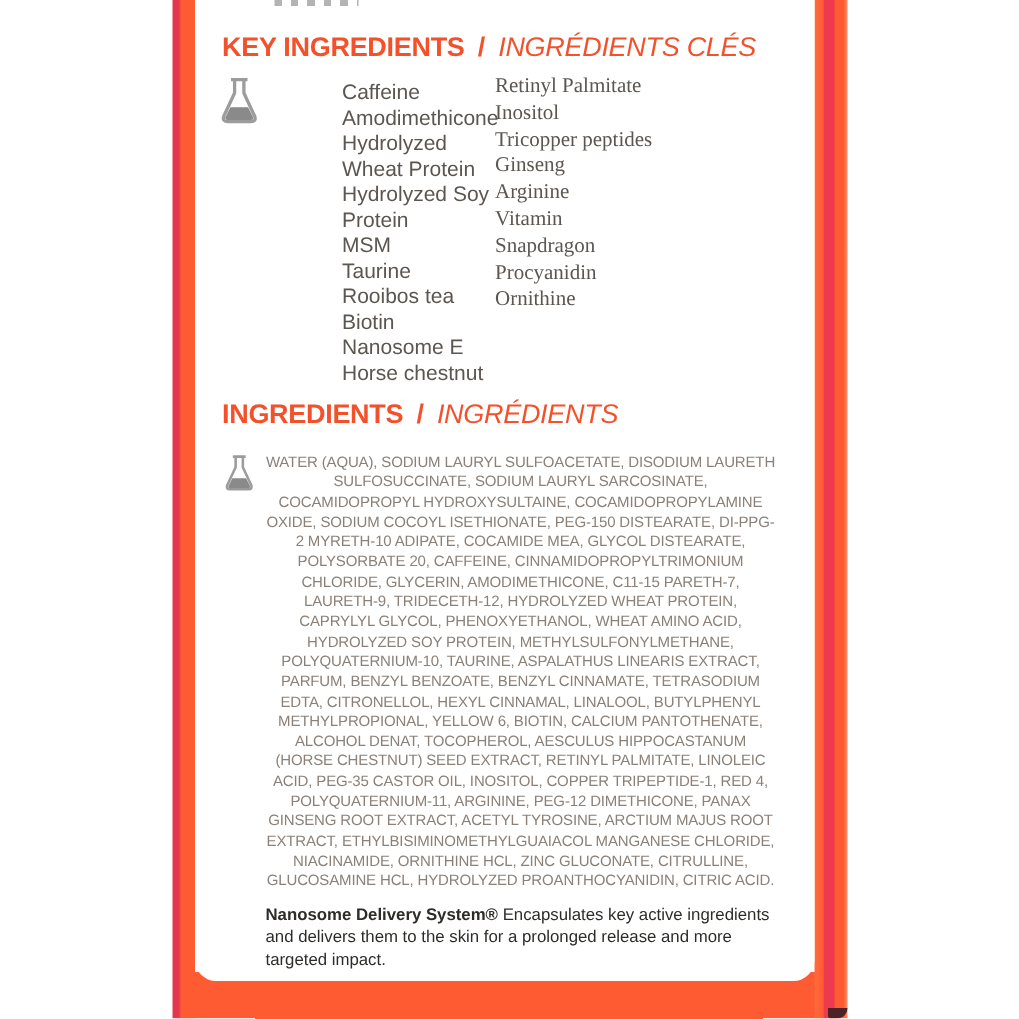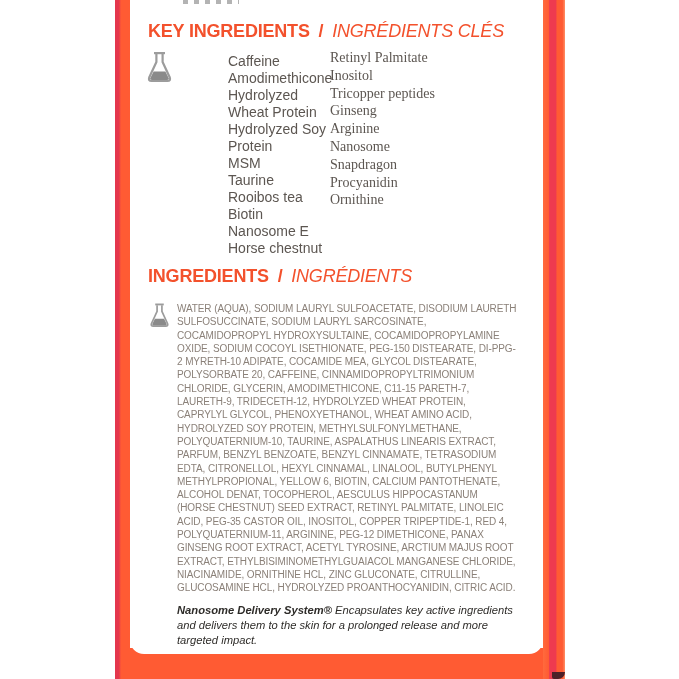--- a/index.html
+++ b/index.html
@@ -42,26 +42,26 @@
   .flask{position:absolute;z-index:3;}
   .flask1{left:146px;top:52px;width:27px;height:33px;}
   .flask2{left:149px;top:303px;width:21px;height:27px;}
   .col{position:absolute;z-index:3;color:#5c5651;font-size:14px;}
   .col1{left:180px;top:53px;width:106px;line-height:17px;margin-left:48px;}
   .col2{left:330px;top:49px;width:175px;line-height:17.8px;font-family:Liberation Serif, serif;}
   .li{display:block;}
   
   .fine{
     position:absolute;left:177px;top:302px;width:340px;z-index:3;color:#8b8179;
-    font-size:10px;line-height:13.3px;letter-spacing:-0.1px;text-align:left;
+    font-size:10px;line-height:13.3px;letter-spacing:-0.1px;text-align:center;
   }
   
   .note{
     position:absolute;left:177px;top:603px;width:350px;z-index:3;color:#2e2c29;
-    font-size:11.2px;line-height:15px;font-style:italic;
+    font-size:11.2px;line-height:15px;
   }
   .note-title{font-weight:700;}
 </style>
 </head>
 <body>
 
 <div class="canvas">
 
   <div class="bottom-band"></div>
   <div class="stripe-left"></div>
@@ -96,21 +96,21 @@
     <span class="li">Nanosome E</span>
     <span class="li">Horse chestnut</span>
   </div>
 
   <div class="col col2">
     <span class="li">Retinyl Palmitate</span>
     <span class="li">Inositol</span>
     <span class="li">Tricopper peptides</span>
     <span class="li">Ginseng</span>
     <span class="li">Arginine</span>
-    <span class="li">Nanosome</span>
+    <span class="li">Vitamin</span>
     <span class="li">Snapdragon</span>
     <span class="li">Procyanidin</span>
     <span class="li">Ornithine</span>
   </div>
 
   <div class="hd hd2">
     <span class="hd-en">INGREDIENTS</span>
     <span class="hd-sep">/</span>
     <span class="hd-fr">INGRÉDIENTS</span>
   </div>

